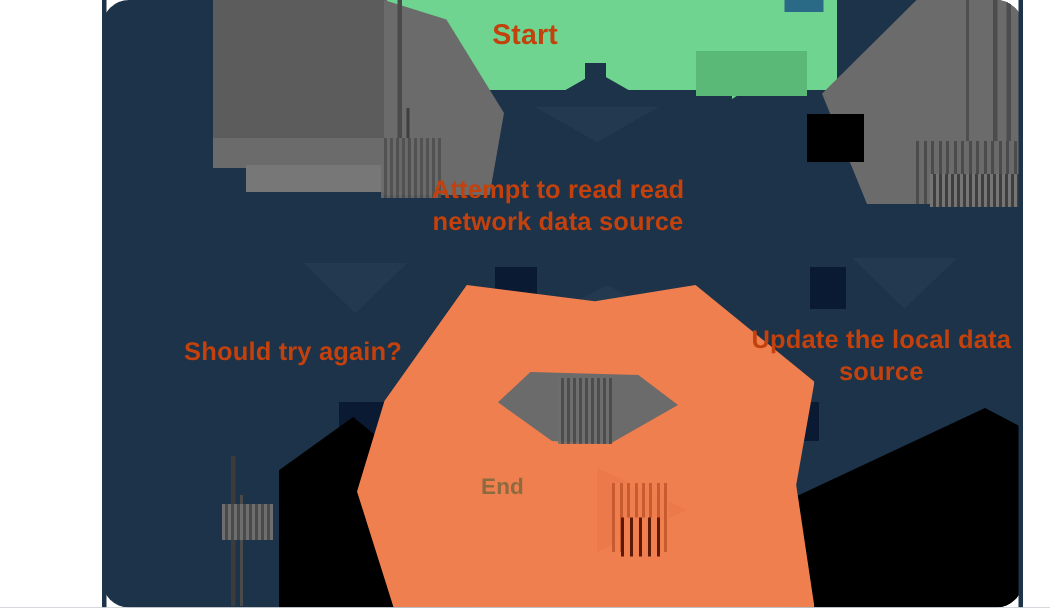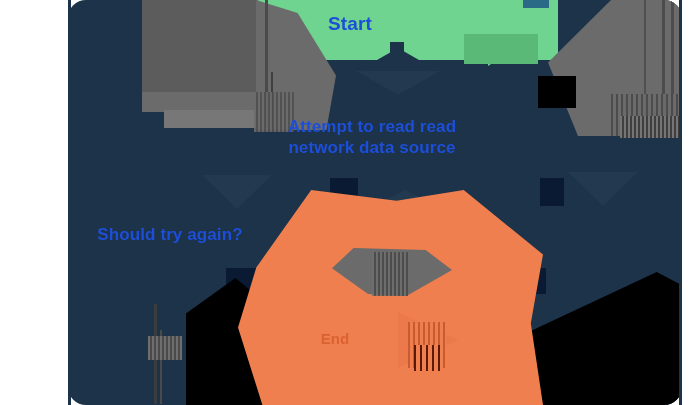--- a/index.html
+++ b/index.html
@@ -129,32 +129,32 @@
     left: 325px;
     top: 204px;
     width: 14px;
     height: 26px;
     background: #22394f;
   }
 
   
   .label {
     position: absolute;
-    color: #1d4ed8;
+    color: #c2410c;
     font-weight: bold;
     text-align: center;
     line-height: 1.22;
     letter-spacing: .1px;
     white-space: pre-line;
   }
   .label-start    { left: 250px; top: 12px;  width: 200px; font-size: 19px; }
   .label-attempt  { left: 262px; top: 117px; width: 220px; font-size: 17px; }
-  .label-retry    { left: 72px;  top: 225px; width: 196px; font-size: 17px; }
+  .label-retry    { left: 72px;  top: 225px; width: 196px; font-size: 17px; text-align: right; }
   .label-update   { left: 485px; top: 217px; width: 205px; font-size: 17px; }
-  .label-orange   { left: 275px; top: 330px; width: 120px; font-size: 15px; color: #c2410c; opacity: .45; }
+  .label-orange   { left: 275px; top: 316px; width: 120px; font-size: 15px; color: #14532d; opacity: .45; }
 
   
   .art { position: absolute; }
   .art-gray      { background: #5c5c5c; }
   .art-gray2     { background: #6b6b6b; }
   .art-gray3     { background: #777777; }
   .art-black     { background: #000000; }
   .art-navy-dark { background: #0a1a33; }
 
   .a-tl-block   { left: 74px;  top: 0px;   width: 116px; height: 96px; }
@@ -279,18 +279,20 @@
     <div class="art a-b-gstreak1"></div>
     <div class="art a-b-gstreak2"></div>
     <div class="art a-b-gnoise"></div>
 
   </div>
 
   <div class="label label-start">Start</div>
   <div class="label label-attempt">Attempt to read read
 network data source</div>
   <div class="label label-retry">Should try again?</div>
+  <div class="label label-update">Update the local data
+source</div>
   <div class="label label-orange">End</div>
 
   <div class="art a-edge-left"></div>
   <div class="art a-edge-right"></div>
 
 </div>
 
 </body></html>

